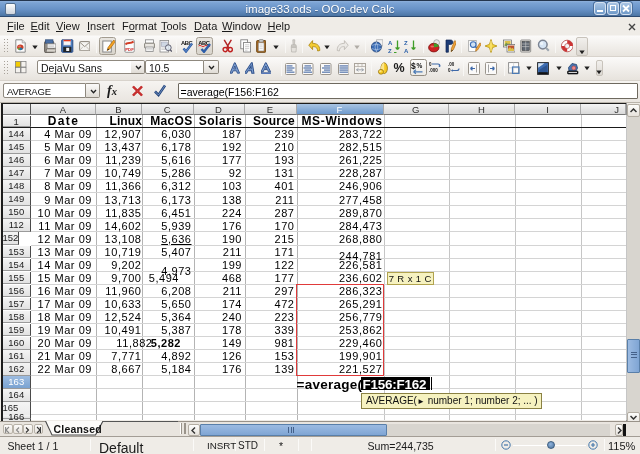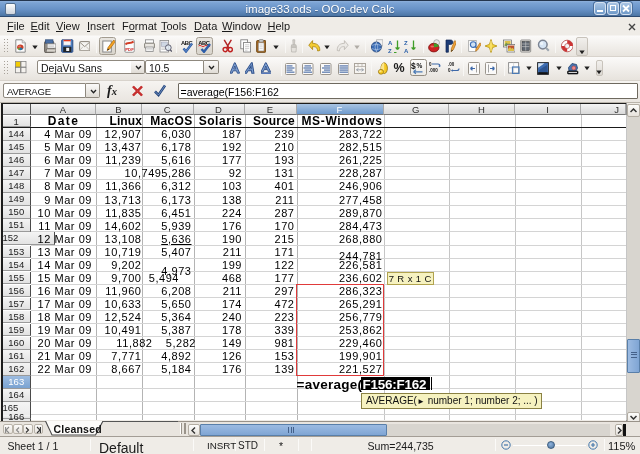--- a/index.html
+++ b/index.html
@@ -385,22 +385,22 @@
 <div class="ab" style="left:515px;top:104px;width:66px;height:11px;background:linear-gradient(#f4f4f4,#d9d9d9);border-right:1px solid #a8a8a8;border-bottom:1px solid #777;font-size:9.5px;color:#2e2e2e;text-align:center;line-height:11px;">I</div>
 <div class="ab" style="left:581px;top:104px;width:45px;height:11px;background:linear-gradient(#f4f4f4,#d9d9d9);border-right:1px solid #a8a8a8;border-bottom:1px solid #777;font-size:9.5px;color:#2e2e2e;text-align:right;padding-right:6px;line-height:11px;">J</div>
 <div class="ab" style="left:2.5px;top:115.5px;width:28.5px;height:11.5px;background:linear-gradient(#f4f4f4,#e2e2e2);border-right:1px solid #4a4a4a;border-bottom:1px solid #9a9a9a;font-size:9.5px;color:#222;text-align:center;line-height:11.5px;">1</div>
 <div class="ab" style="left:2.5px;top:128.0px;width:28.5px;height:12.56px;background:linear-gradient(#f4f4f4,#e2e2e2);border-right:1px solid #4a4a4a;border-bottom:1px solid #9a9a9a;font-size:9.5px;color:#222;text-align:center;line-height:12.56px;">144</div>
 <div class="ab" style="left:2.5px;top:141.06px;width:28.5px;height:12.56px;background:linear-gradient(#f4f4f4,#e2e2e2);border-right:1px solid #4a4a4a;border-bottom:1px solid #9a9a9a;font-size:9.5px;color:#222;text-align:center;line-height:12.56px;">145</div>
 <div class="ab" style="left:2.5px;top:154.12px;width:28.5px;height:12.56px;background:linear-gradient(#f4f4f4,#e2e2e2);border-right:1px solid #4a4a4a;border-bottom:1px solid #9a9a9a;font-size:9.5px;color:#222;text-align:center;line-height:12.56px;">146</div>
 <div class="ab" style="left:2.5px;top:167.18px;width:28.5px;height:12.56px;background:linear-gradient(#f4f4f4,#e2e2e2);border-right:1px solid #4a4a4a;border-bottom:1px solid #9a9a9a;font-size:9.5px;color:#222;text-align:center;line-height:12.56px;">147</div>
 <div class="ab" style="left:2.5px;top:180.24px;width:28.5px;height:12.56px;background:linear-gradient(#f4f4f4,#e2e2e2);border-right:1px solid #4a4a4a;border-bottom:1px solid #9a9a9a;font-size:9.5px;color:#222;text-align:center;line-height:12.56px;">148</div>
 <div class="ab" style="left:2.5px;top:193.3px;width:28.5px;height:12.56px;background:linear-gradient(#f4f4f4,#e2e2e2);border-right:1px solid #4a4a4a;border-bottom:1px solid #9a9a9a;font-size:9.5px;color:#222;text-align:center;line-height:12.56px;">149</div>
 <div class="ab" style="left:2.5px;top:206.36px;width:28.5px;height:12.56px;background:linear-gradient(#f4f4f4,#e2e2e2);border-right:1px solid #4a4a4a;border-bottom:1px solid #9a9a9a;font-size:9.5px;color:#222;text-align:center;line-height:12.56px;">150</div>
-<div class="ab" style="left:2.5px;top:219.42000000000002px;width:28.5px;height:12.56px;background:linear-gradient(#f4f4f4,#e2e2e2);border-right:1px solid #4a4a4a;border-bottom:1px solid #9a9a9a;font-size:9.5px;color:#222;text-align:center;line-height:12.56px;">151</div>
-<div class="ab" style="left:2.5px;top:232.48000000000002px;width:52px;height:12.56px;background:linear-gradient(#f4f4f4,#e2e2e2);border-right:1px solid #4a4a4a;border-bottom:1px solid #9a9a9a;font-size:9.5px;color:#222;text-align:left;line-height:12.56px;">152</div>
+<div class="ab" style="left:2.5px;top:219.42000000000002px;width:28.5px;height:12.56px;background:linear-gradient(#f4f4f4,#e2e2e2);border-right:1px solid #4a4a4a;border-bottom:1px solid #9a9a9a;font-size:9.5px;color:#222;text-align:center;line-height:12.56px;">112</div>
+<div class="ab" style="left:2.5px;top:232.48000000000002px;width:16px;height:12.56px;background:linear-gradient(#f4f4f4,#e2e2e2);border-right:1px solid #4a4a4a;border-bottom:1px solid #9a9a9a;font-size:9.5px;color:#222;text-align:right;line-height:12.56px;">152</div>
 <div class="ab" style="left:2.5px;top:245.54000000000002px;width:28.5px;height:12.56px;background:linear-gradient(#f4f4f4,#e2e2e2);border-right:1px solid #4a4a4a;border-bottom:1px solid #9a9a9a;font-size:9.5px;color:#222;text-align:center;line-height:12.56px;">153</div>
 <div class="ab" style="left:2.5px;top:258.6px;width:28.5px;height:12.56px;background:linear-gradient(#f4f4f4,#e2e2e2);border-right:1px solid #4a4a4a;border-bottom:1px solid #9a9a9a;font-size:9.5px;color:#222;text-align:center;line-height:12.56px;">154</div>
 <div class="ab" style="left:2.5px;top:271.65999999999997px;width:28.5px;height:12.56px;background:linear-gradient(#f4f4f4,#e2e2e2);border-right:1px solid #4a4a4a;border-bottom:1px solid #9a9a9a;font-size:9.5px;color:#222;text-align:center;line-height:12.56px;">155</div>
 <div class="ab" style="left:2.5px;top:284.72px;width:28.5px;height:12.56px;background:linear-gradient(#f4f4f4,#e2e2e2);border-right:1px solid #4a4a4a;border-bottom:1px solid #9a9a9a;font-size:9.5px;color:#222;text-align:center;line-height:12.56px;">156</div>
 <div class="ab" style="left:2.5px;top:297.78px;width:28.5px;height:12.56px;background:linear-gradient(#f4f4f4,#e2e2e2);border-right:1px solid #4a4a4a;border-bottom:1px solid #9a9a9a;font-size:9.5px;color:#222;text-align:center;line-height:12.56px;">157</div>
 <div class="ab" style="left:2.5px;top:310.84000000000003px;width:28.5px;height:12.56px;background:linear-gradient(#f4f4f4,#e2e2e2);border-right:1px solid #4a4a4a;border-bottom:1px solid #9a9a9a;font-size:9.5px;color:#222;text-align:center;line-height:12.56px;">158</div>
 <div class="ab" style="left:2.5px;top:323.9px;width:28.5px;height:12.56px;background:linear-gradient(#f4f4f4,#e2e2e2);border-right:1px solid #4a4a4a;border-bottom:1px solid #9a9a9a;font-size:9.5px;color:#222;text-align:center;line-height:12.56px;">159</div>
 <div class="ab" style="left:2.5px;top:336.96000000000004px;width:28.5px;height:12.56px;background:linear-gradient(#f4f4f4,#e2e2e2);border-right:1px solid #4a4a4a;border-bottom:1px solid #9a9a9a;font-size:9.5px;color:#222;text-align:center;line-height:12.56px;">160</div>
 <div class="ab" style="left:2.5px;top:350.02px;width:28.5px;height:12.56px;background:linear-gradient(#f4f4f4,#e2e2e2);border-right:1px solid #4a4a4a;border-bottom:1px solid #9a9a9a;font-size:9.5px;color:#222;text-align:center;line-height:12.56px;">161</div>
 <div class="ab" style="left:2.5px;top:363.08000000000004px;width:28.5px;height:12.56px;background:linear-gradient(#f4f4f4,#e2e2e2);border-right:1px solid #4a4a4a;border-bottom:1px solid #9a9a9a;font-size:9.5px;color:#222;text-align:center;line-height:12.56px;">162</div>
@@ -460,21 +460,21 @@
 <div class="num" style="left:132px;top:141.26px;">192</div>
 <div class="num" style="left:184.5px;top:141.26px;">210</div>
 <div class="num" style="left:272.5px;top:141.26px;">282,515</div>
 <div class="num" style="left:-18px;top:154.32px;">6 Mar 09</div>
 <div class="num" style="left:31.5px;top:154.32px;">11,239</div>
 <div class="num" style="left:81.5px;top:154.32px;">5,616</div>
 <div class="num" style="left:132px;top:154.32px;">177</div>
 <div class="num" style="left:184.5px;top:154.32px;">193</div>
 <div class="num" style="left:272.5px;top:154.32px;">261,225</div>
 <div class="num" style="left:-18px;top:167.38px;">7 Mar 09</div>
-<div class="num" style="left:31.5px;top:167.38px;margin-left:20px;">10,749</div>
+<div class="num" style="left:31.5px;top:167.38px;">10,749</div>
 <div class="num" style="left:81.5px;top:167.38px;">5,286</div>
 <div class="num" style="left:132px;top:167.38px;">92</div>
 <div class="num" style="left:184.5px;top:167.38px;">131</div>
 <div class="num" style="left:272.5px;top:167.38px;">228,287</div>
 <div class="num" style="left:-18px;top:180.44px;">8 Mar 09</div>
 <div class="num" style="left:31.5px;top:180.44px;">11,366</div>
 <div class="num" style="left:81.5px;top:180.44px;">6,312</div>
 <div class="num" style="left:132px;top:180.44px;">103</div>
 <div class="num" style="left:184.5px;top:180.44px;">401</div>
 <div class="num" style="left:272.5px;top:180.44px;">246,906</div>
@@ -539,21 +539,21 @@
 <div class="num" style="left:184.5px;top:311.04px;">223</div>
 <div class="num" style="left:272.5px;top:311.04px;">256,779</div>
 <div class="num" style="left:-18px;top:324.10px;">19 Mar 09</div>
 <div class="num" style="left:31.5px;top:324.10px;">10,491</div>
 <div class="num" style="left:81.5px;top:324.10px;text-align:right;">5,387</div>
 <div class="num" style="left:132px;top:324.10px;">178</div>
 <div class="num" style="left:184.5px;top:324.10px;">339</div>
 <div class="num" style="left:272.5px;top:324.10px;">253,862</div>
 <div class="num" style="left:-18px;top:337.16px;">20 Mar 09</div>
 <div class="num" style="left:31.5px;top:337.16px;margin-left:11px;">11,882</div>
-<div class="num" style="left:86px;top:337.16px;">5,282</div>
+<div class="num" style="left:71px;top:337.16px;font-weight:bold;">5,282</div>
 <div class="num" style="left:132px;top:337.16px;">149</div>
 <div class="num" style="left:184.5px;top:337.16px;">981</div>
 <div class="num" style="left:272.5px;top:337.16px;">229,460</div>
 <div class="num" style="left:-18px;top:350.22px;">21 Mar 09</div>
 <div class="num" style="left:31.5px;top:350.22px;">7,771</div>
 <div class="num" style="left:81.5px;top:350.22px;">4,892</div>
 <div class="num" style="left:132px;top:350.22px;">126</div>
 <div class="num" style="left:184.5px;top:350.22px;">153</div>
 <div class="num" style="left:272.5px;top:350.22px;">199,901</div>
 <div class="num" style="left:-18px;top:363.28px;">22 Mar 09</div>

